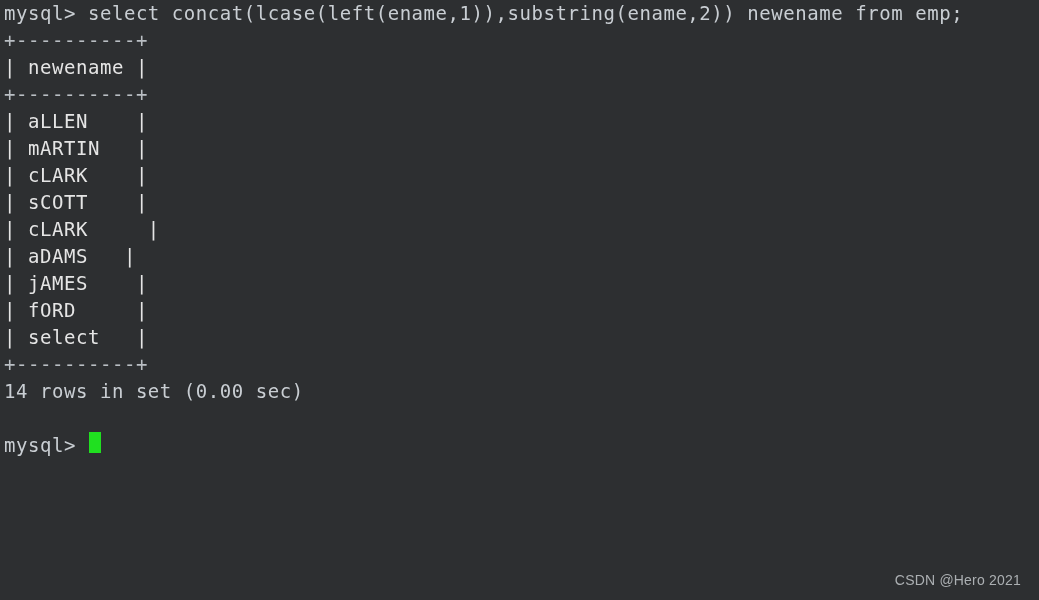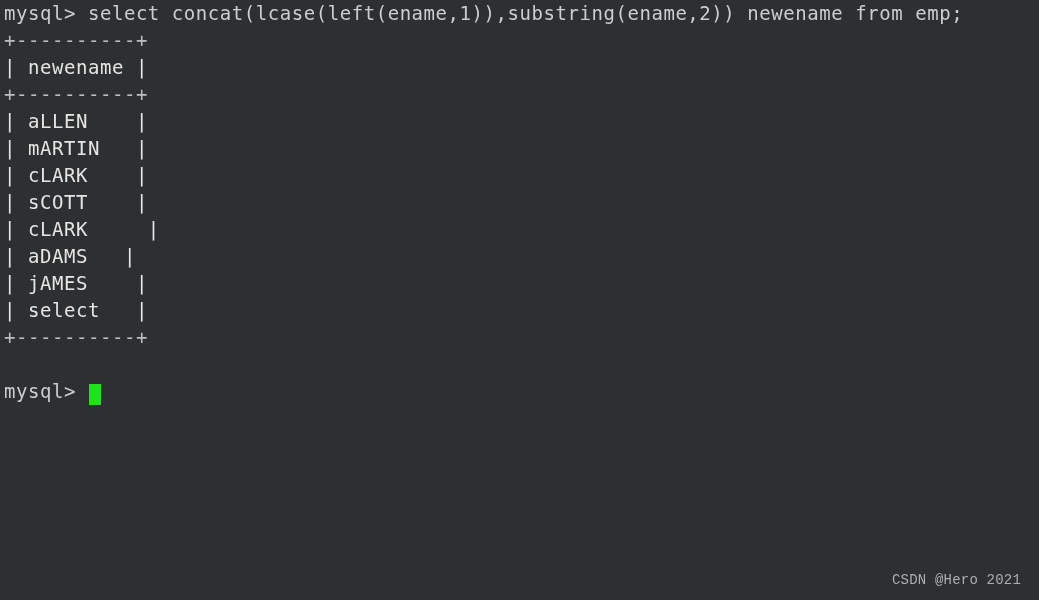--- a/index.html
+++ b/index.html
@@ -43,37 +43,37 @@
     color: #b9bec3;
   }
   .row {
     color: #e5e5e5;
   }
   .status {
     color: #c9ced3;
   }
   .prompt-line {
     display: flex;
-    align-items: flex-end;
+    align-items: flex-start;
     height: 27px;
     white-space: pre;
   }
   .cursor-block {
     display: inline-block;
     width: 12px;
     height: 21px;
     background: #20e020;
     vertical-align: middle;
     margin-left: 1px;
   }
   .watermark {
     position: absolute;
     right: 18px;
     bottom: 6px;
-    font-family: Liberation Mono, monospace;
+    font-family: Liberation Sans, sans-serif;
     font-size: 14px;
     letter-spacing: 0.2px;
     color: #b6babd;
     opacity: 0.92;
   }
 </style>
 </head>
 <body>
 
 <div id="terminal">
@@ -87,24 +87,26 @@
 
     <div class="line rule">+----------+</div>
 
     <div class="line row">| aLLEN    |</div>
     <div class="line row">| mARTIN   |</div>
     <div class="line row">| cLARK    |</div>
     <div class="line row">| sCOTT    |</div>
     <div class="line row">| cLARK     |</div>
     <div class="line row">| aDAMS   |</div>
     <div class="line row">| jAMES    |</div>
+    <div class="line row">| fORD     |</div>
     <div class="line row">| select   |</div>
 
     <div class="line rule">+----------+</div>
 
+    <div class="line status">14 rows in set (0.00 sec)</div>
 
     <div class="line blank"></div>
 
     <div class="prompt-line">
       <span>mysql&gt; </span><span class="cursor-block"></span>
     </div>
 
   </div>
 
   <div class="watermark">CSDN @Hero 2021</div>

